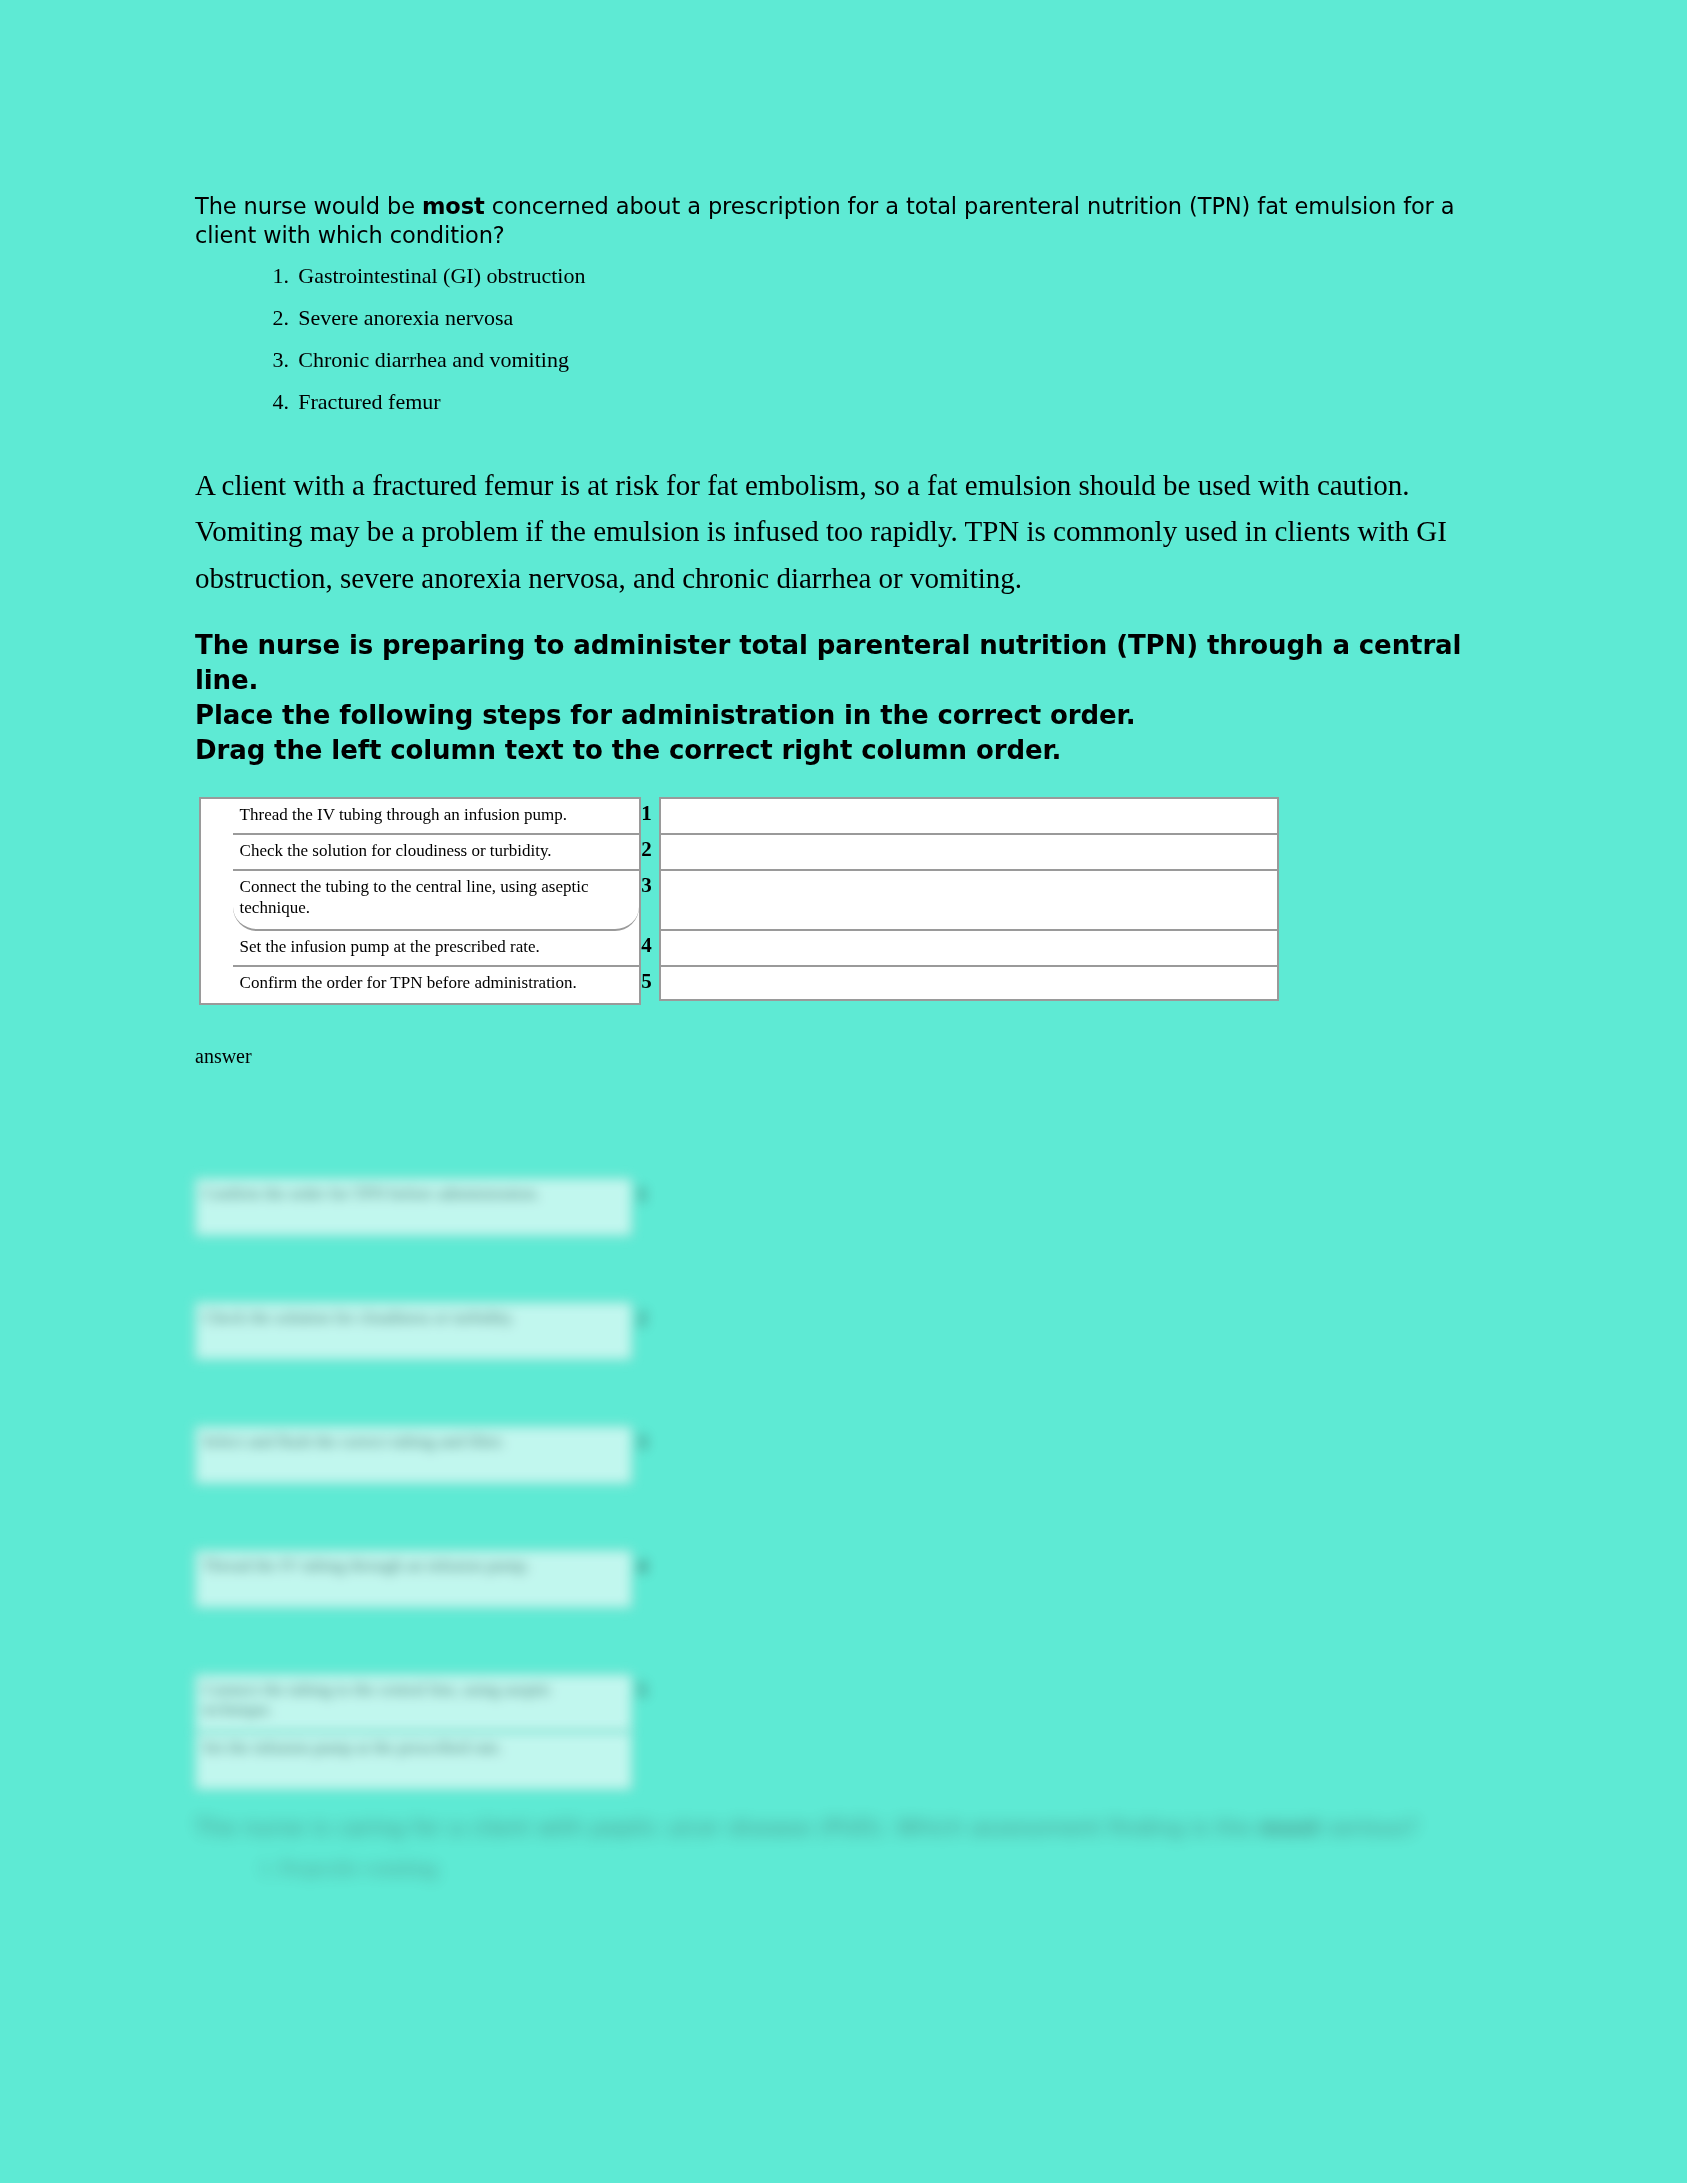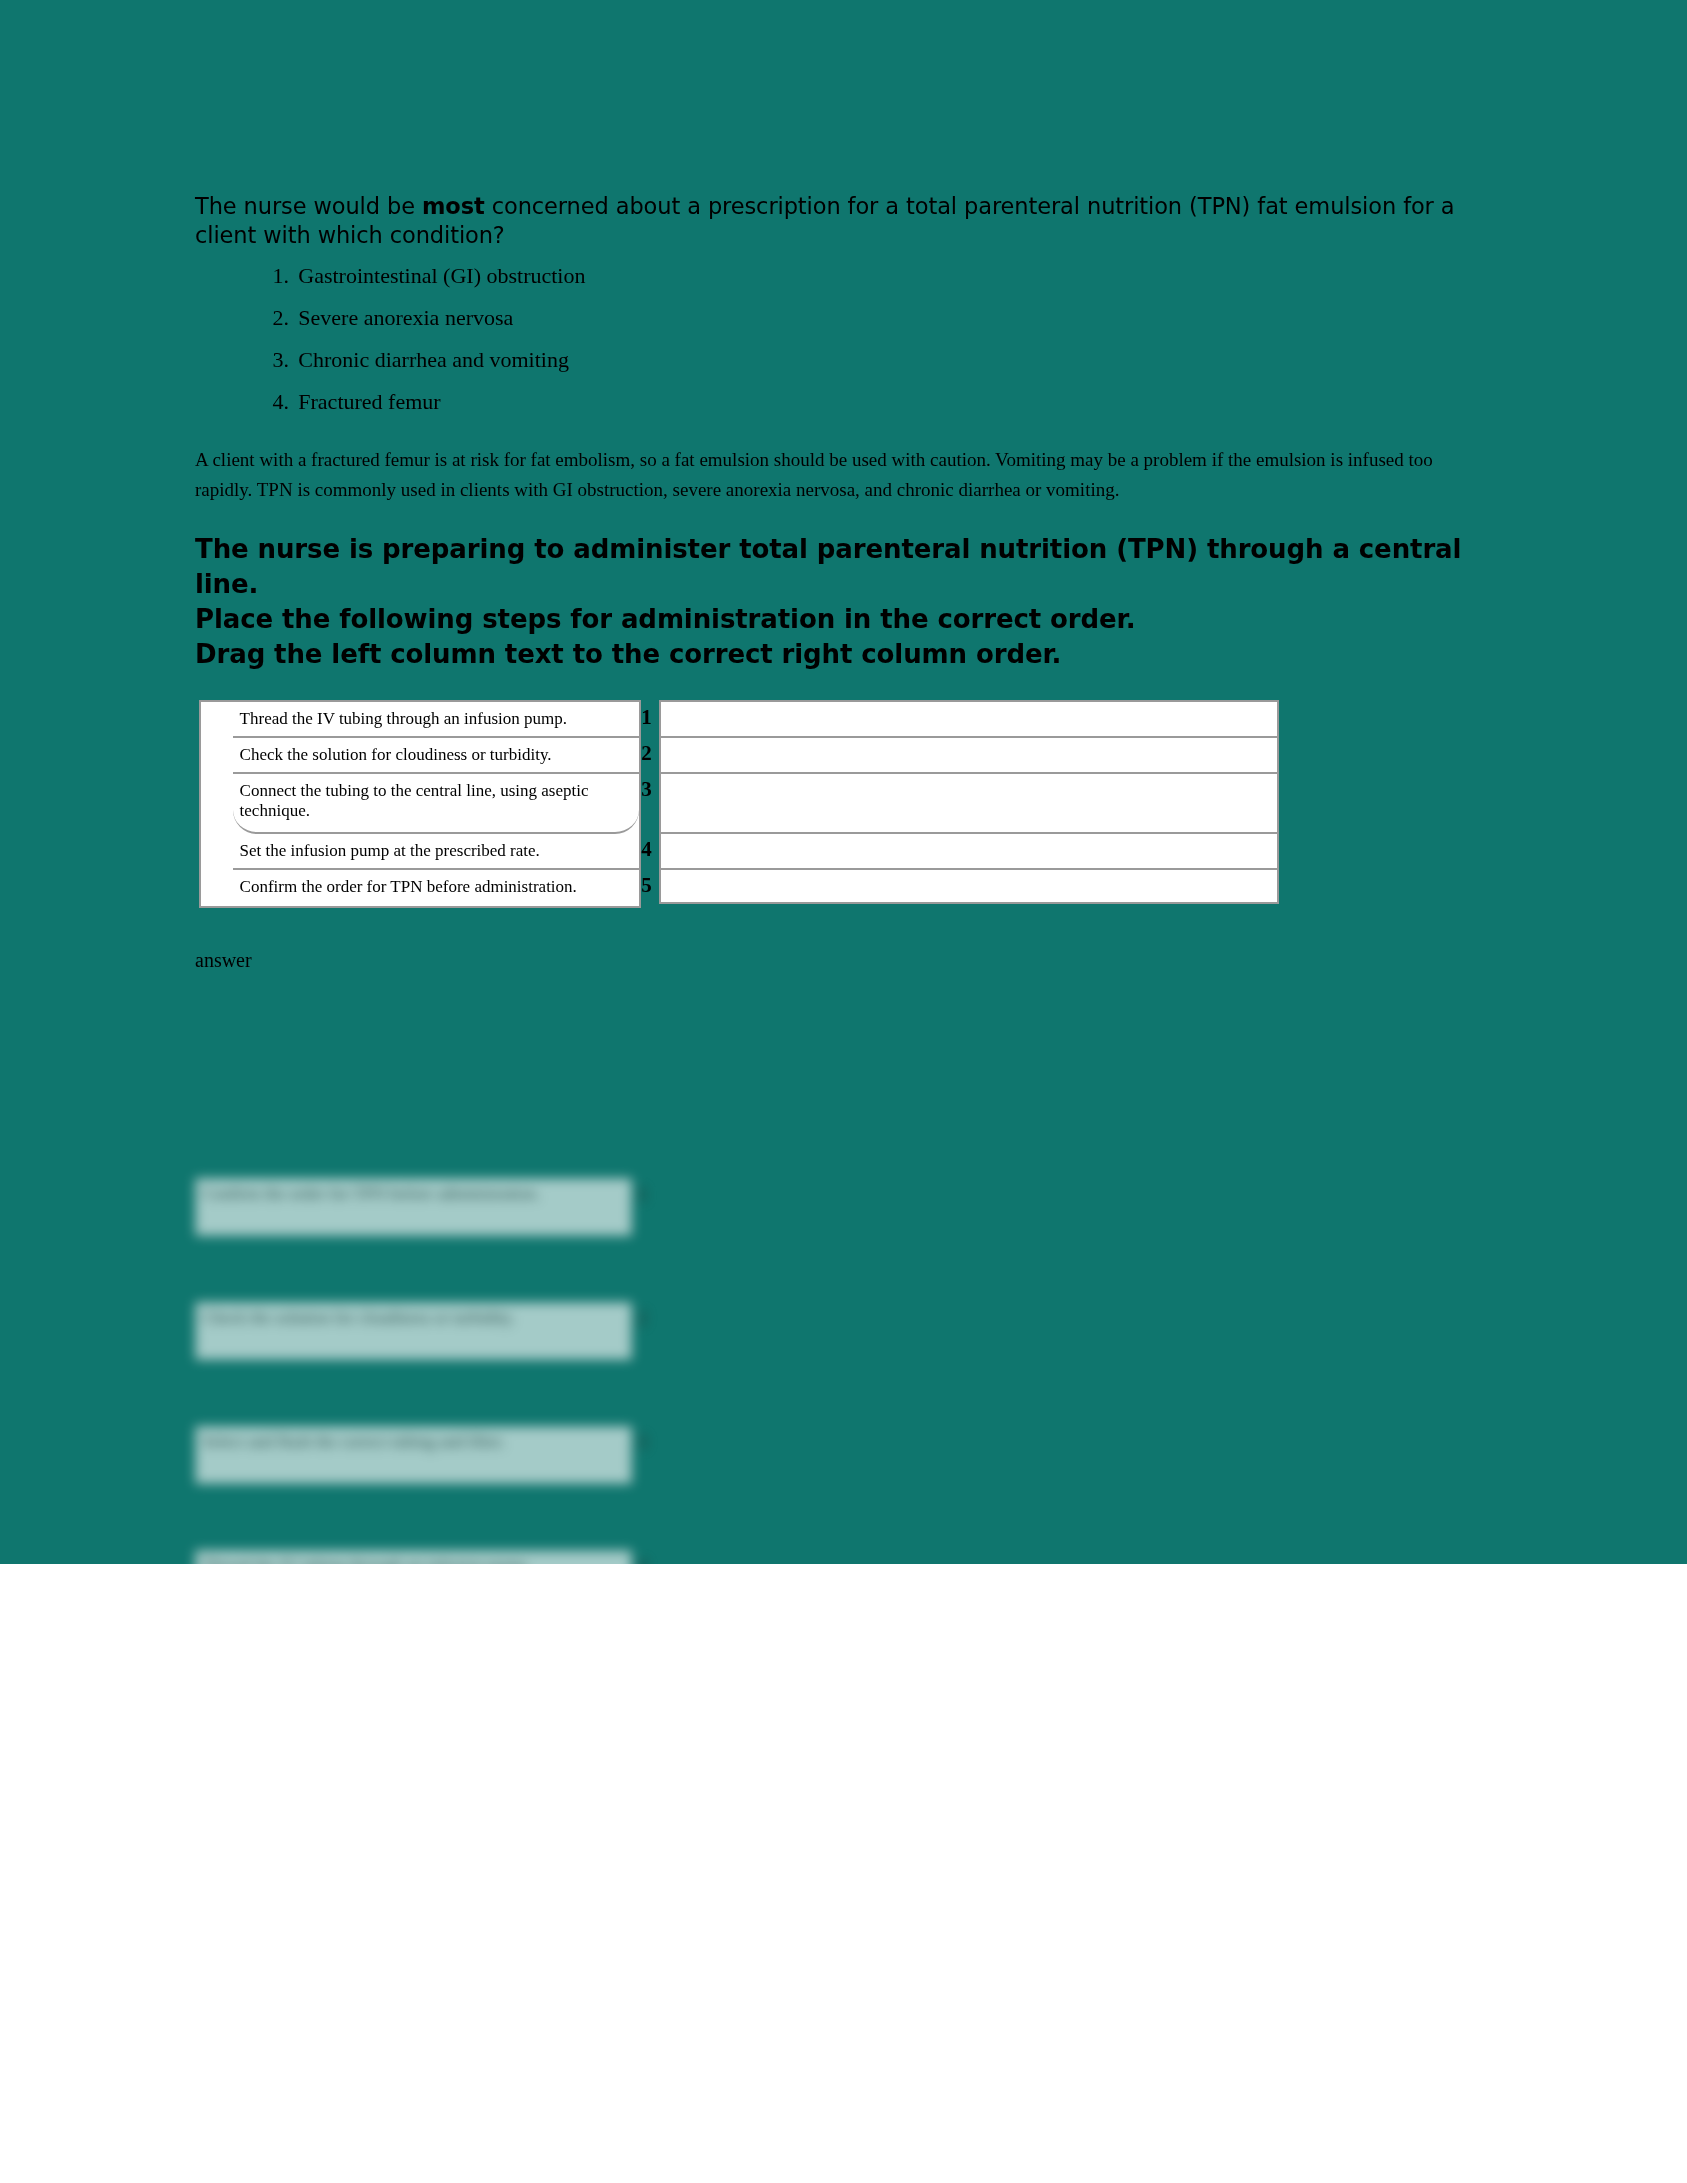--- a/index.html
+++ b/index.html
@@ -3,22 +3,22 @@
 <meta charset="utf-8">
 <style>
   html, body {
     margin: 0;
     padding: 0;
     background: #ffffff;
   }
   .page {
     position: relative;
     width: 1687px;
-    height: 1564px;
-    background: #0f766e;
+    height: 2183px;
+    background: #5eead4;
     overflow: hidden;
   }
   .content {
     position: absolute;
     left: 195px;
     top: 192px;
     width: 1283px;
   }
 
   
@@ -57,24 +57,24 @@
   .correct-answer {
     font-family: "Liberation Serif", serif;
     font-size: 25px;
     color: #000000;
     margin-top: 4px;
   }
 
   
   .rationale {
     font-family: "Liberation Serif", serif;
-    font-size: 19px;
+    font-size: 29px;
     line-height: 1.62;
     color: #000000;
-    margin-top: 30px;
+    margin-top: 47px;
     width: 1277px;
   }
 
   
   .stem2 {
     font-family: "DejaVu Sans", sans-serif;
     font-size: 26px;
     line-height: 1.34;
     color: #000000;
     margin-top: 26px;

